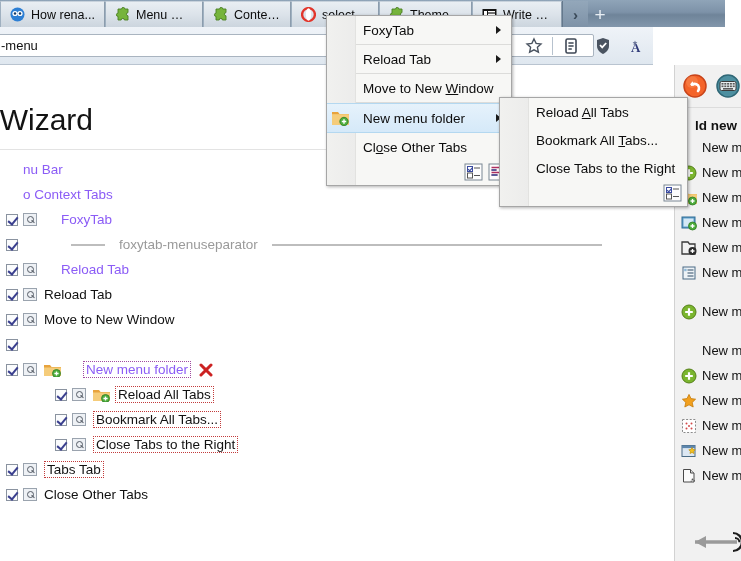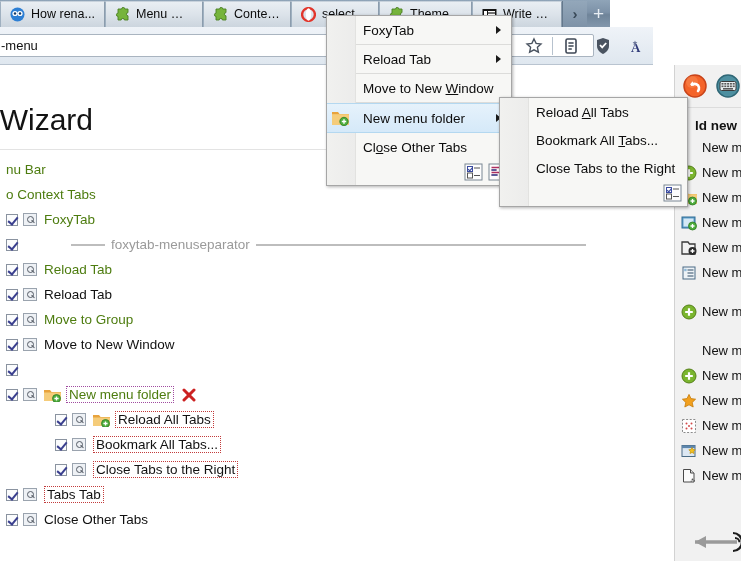--- a/index.html
+++ b/index.html
@@ -4,23 +4,23 @@
 <style>
   html,body{margin:0;padding:0;}
   body{
     width:741px;height:561px;overflow:hidden;position:relative;
     font-family:"Liberation Sans",sans-serif;font-size:13px;
     background:#ffffff;
   }
 
   
   #tabbar{
-    position:absolute;left:0;top:0;width:610px;height:27px;
+    position:absolute;left:0;top:0;width:725px;height:27px;
     background:linear-gradient(to bottom,#8fa4b8 0%,#7d92a8 45%,#6f8499 55%,#8296ab 100%);
-    display:flex;align-items:center;
+    display:flex;align-items:flex-end;
   }
   .tab{
     position:relative;height:26px;flex:0 0 auto;
     display:flex;align-items:center;gap:6px;padding:0 9px;
     background:linear-gradient(to bottom,#e9eef3 0%,#dce3ea 50%,#ccd5de 100%);
     border-left:1px solid #9fb0c0;border-right:1px solid #8b9cad;
     border-top:1px solid #c8d2dc;
     box-sizing:border-box;
     color:#0b0b0b;font-size:12.5px;
     white-space:nowrap;overflow:hidden;
@@ -86,26 +86,26 @@
   }
   .magic::before{
     content:"";position:absolute;left:3px;top:2px;width:5px;height:5px;
     border:1px solid #555c66;border-radius:50%;
   }
   .magic::after{
     content:"";position:absolute;left:7px;top:7px;width:4px;height:1px;
     background:#555c66;transform:rotate(45deg);
   }
   .lbl{font-size:13.5px;}
-  .purple{color:#4d7c0f;}
+  .purple{color:#8b5cf6;margin-left:17px;}
   .black{color:#111;}
   .gray{color:#9a9a9a;}
   .dotted{border:1px dotted #c23b3b;padding:0px 2px;}
   .dotted-purple{border:1px dotted #a04ca0;padding:0px 2px;}
-  .seprow{display:flex;align-items:center;gap:6px;}
+  .seprow{display:flex;align-items:center;gap:14px;}
   .sepline{height:0;border-top:2px solid #bdbdbd;width:34px;}
   .sepline.long{width:330px;}
   .foldicon{
     width:17px;height:14px;flex:0 0 17px;margin-right:5px;position:relative;
   }
 
   
   #rightpanel{
     position:absolute;left:674px;top:0;width:67px;height:496px;
     background:#f1f1f1;border-left:1px solid #d2d2d2;box-sizing:border-box;
@@ -277,26 +277,20 @@
         <span class="ind" style="width: 6px;"></span>
         <span class="cbx"></span>
         <span class="magic"></span>
         <span class="lbl purple">Reload Tab</span>
       </div>
       <div class="trow">
         <span class="ind" style="width: 6px;"></span>
         <span class="cbx"></span>
         <span class="magic"></span>
         <span class="lbl black">Reload Tab</span>
-      </div>
-      <div class="trow">
-        <span class="ind" style="width: 6px;"></span>
-        <span class="cbx"></span>
-        <span class="magic"></span>
-        <span class="lbl purple">Move to Group</span>
       </div>
       <div class="trow">
         <span class="ind" style="width: 6px;"></span>
         <span class="cbx"></span>
         <span class="magic"></span>
         <span class="lbl black">Move to New Window</span>
       </div>
       <div class="trow">
         <span class="ind" style="width: 6px;"></span>
         <span class="cbx"></span>

